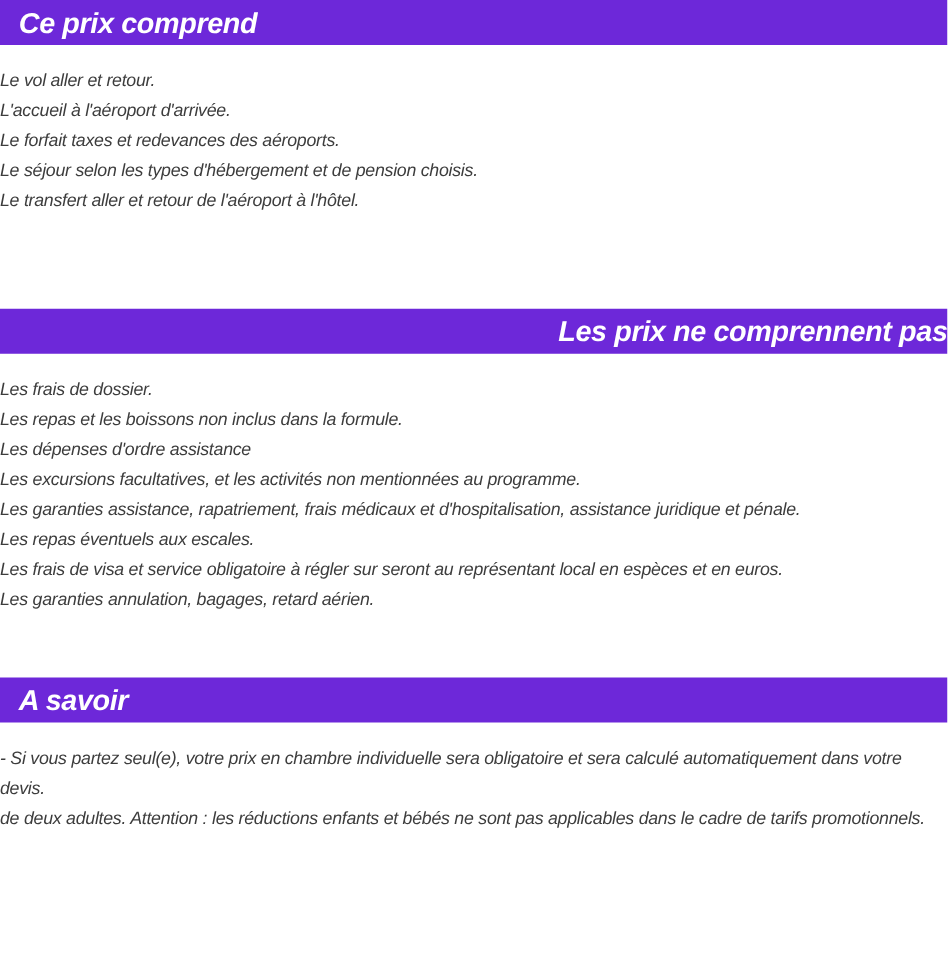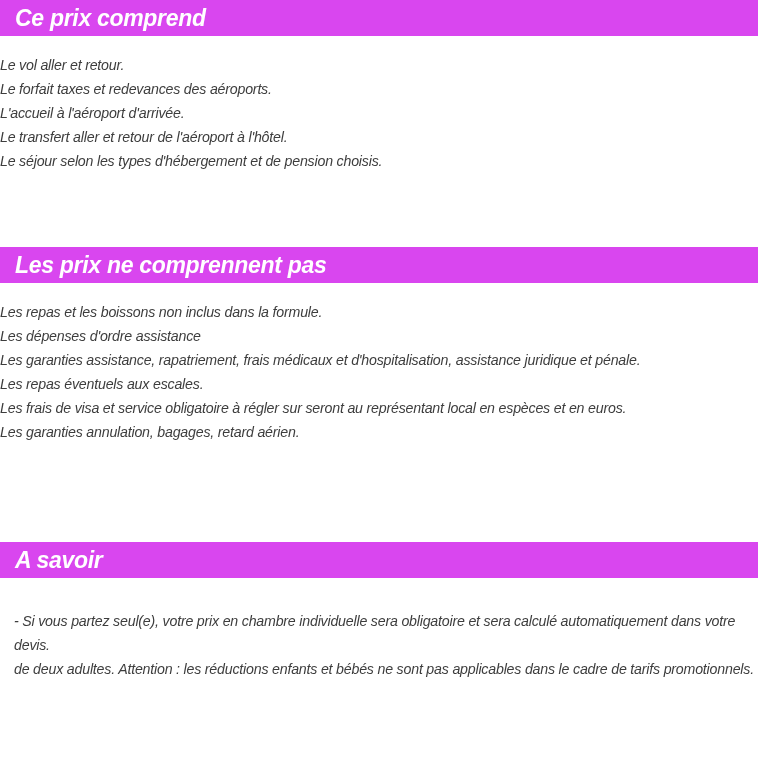--- a/index.html
+++ b/index.html
@@ -12,21 +12,21 @@
       height: 771px;
       overflow: hidden;
       font-family: "Liberation Sans", "DejaVu Sans", sans-serif;
       position: relative;
     }
     .section-header {
       position: absolute;
       left: 0;
       width: 758px;
       height: 36px;
-      background: #d946ef;
+      background: #6d28d9;
       color: #ffffff;
       font-style: italic;
       font-weight: bold;
       font-size: 23px;
       line-height: 36px;
       padding-left: 15px;
       box-sizing: border-box;
       letter-spacing: -0.3px;
     }
     .section-list {
@@ -43,50 +43,52 @@
       color: #3d3d3d;
       height: 24px;
       line-height: 24px;
       white-space: nowrap;
       letter-spacing: -0.2px;
     }
     .savoir-text {
       position: absolute;
       left: 0;
       width: 616px;
-      margin: 14px;
+      margin: 0;
       font-style: italic;
       font-size: 14.2px;
       color: #3d3d3d;
       line-height: 24px;
       letter-spacing: -0.2px;
     }
     .savoir-line {
       display: block;
       white-space: nowrap;
     }
   </style>
 </head>
 <body>
 
 <div class="section-header" style="top:0px;">Ce prix comprend</div>
 
 <ul class="section-list" style="top:53px;">
   <li>Le vol aller et retour.</li>
+  <li>L'accueil à l'aéroport d'arrivée.</li>
   <li>Le forfait taxes et redevances des aéroports.</li>
-  <li>L'accueil à l'aéroport d'arrivée.</li>
+  <li>Le séjour selon les types d'hébergement et de pension choisis.</li>
   <li>Le transfert aller et retour de l'aéroport à l'hôtel.</li>
-  <li>Le séjour selon les types d'hébergement et de pension choisis.</li>
 </ul>
 
-<div class="section-header" style="top:247px;">Les prix ne comprennent pas</div>
+<div class="section-header" style="top:247px;text-align:right;">Les prix ne comprennent pas</div>
 
 <ul class="section-list" style="top:300px;">
+  <li>Les frais de dossier.</li>
   <li>Les repas et les boissons non inclus dans la formule.</li>
   <li>Les dépenses d'ordre assistance</li>
+  <li>Les excursions facultatives, et les activités non mentionnées au programme.</li>
   <li>Les garanties assistance, rapatriement, frais médicaux et d'hospitalisation, assistance juridique et pénale.</li>
   <li>Les repas éventuels aux escales.</li>
   <li>Les frais de visa et service obligatoire à régler sur seront au représentant local en espèces et en euros.</li>
   <li>Les garanties annulation, bagages, retard aérien.</li>
 </ul>
 
 <div class="section-header" style="top:542px;">A savoir</div>
 
 <div class="savoir-text" style="top:595px;">
   <span class="savoir-line">- Si vous partez seul(e), votre prix en chambre individuelle sera obligatoire et sera calculé automatiquement dans votre</span>

